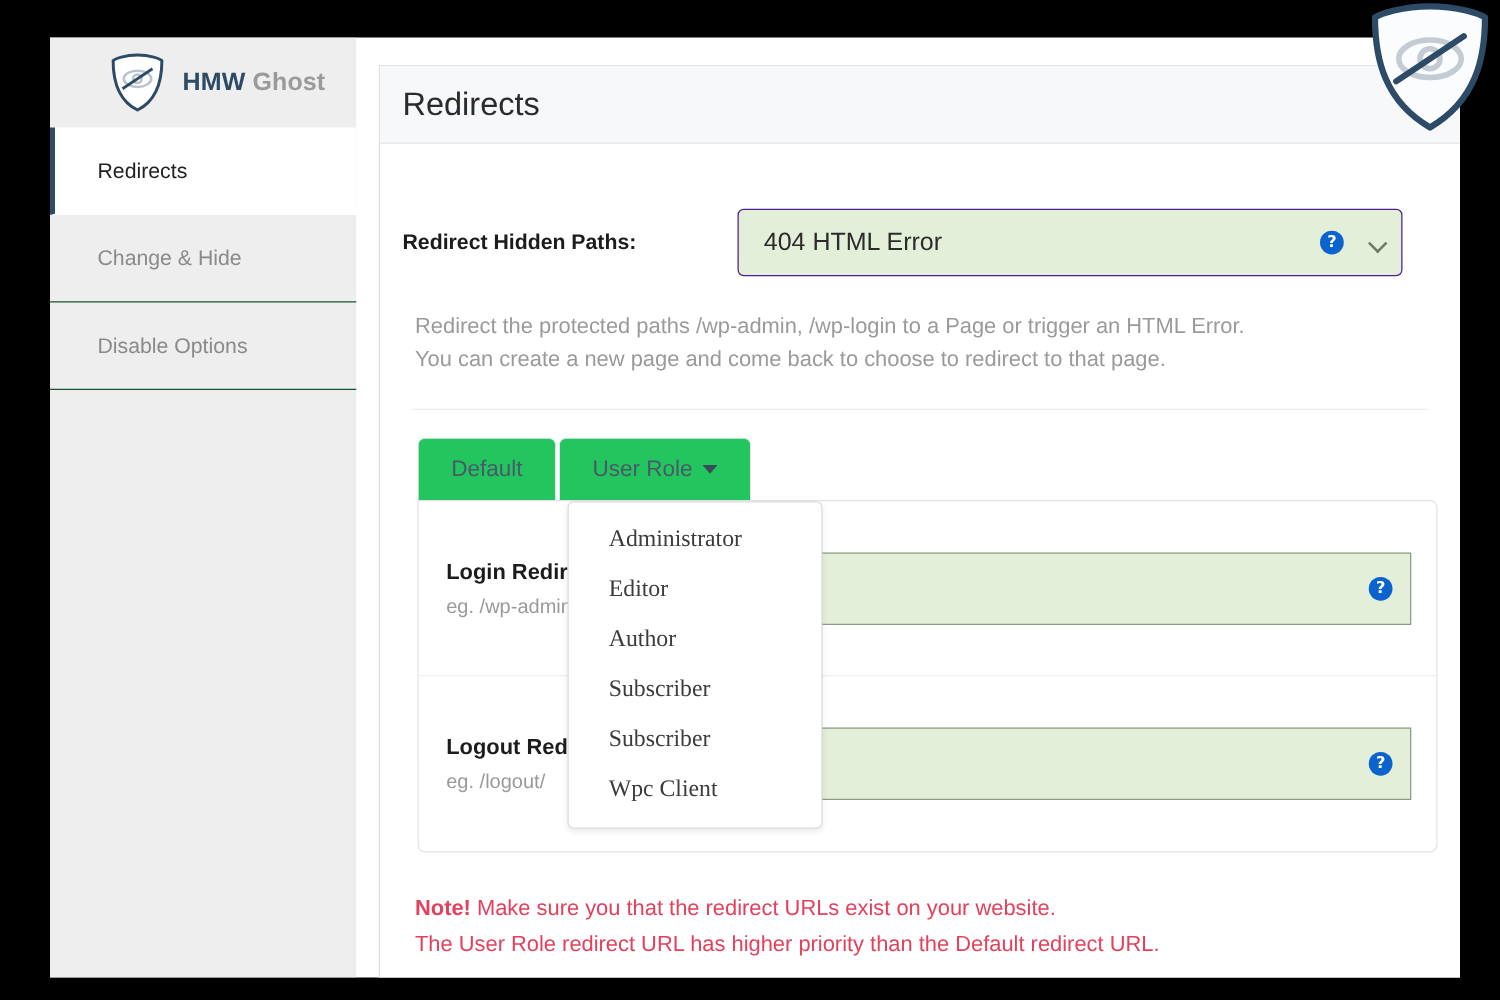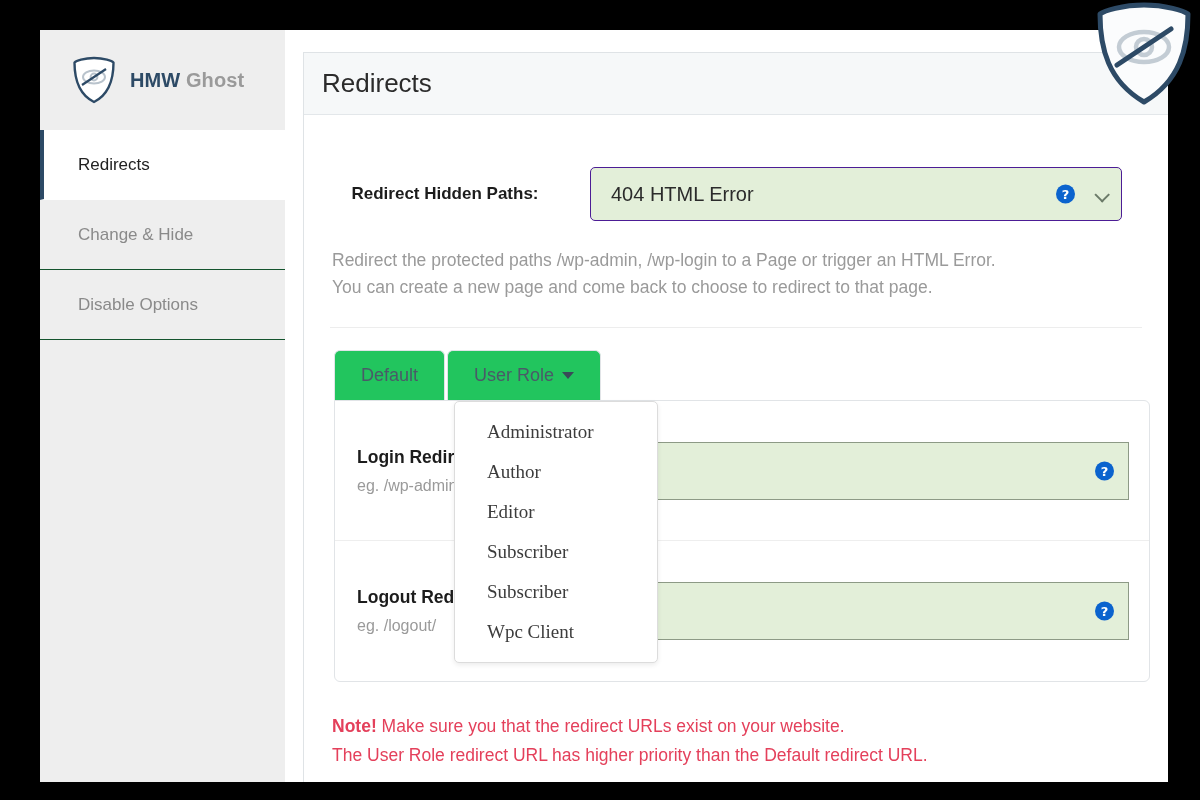--- a/index.html
+++ b/index.html
@@ -21,23 +21,23 @@
   }
 
   
   #sidebar {
     position: absolute;
     left: 0; top: 0;
     width: 245px; height: 752px;
     background: #eeeeee;
   }
   #brand {
-    height: 100px;
-    display: flex; align-items: center;
-    padding-left: 32px;
+    height: 72px;
+    display: flex; align-items: center;
+    padding-left: 48px;
     gap: 14px;
   }
   .brand-mark { width: 44px; height: 48px; flex: 0 0 auto; }
   .brand-text {
     font-size: 20px; font-weight: bold;
     letter-spacing: .1px;
     white-space: nowrap;
   }
   .brand-hmw { color: #2d4a66; }
   .brand-ghost { color: #9a9a9a; }
@@ -83,21 +83,21 @@
   }
   #card-body { padding: 0 18px; }
 
   
   #hidden-paths-row {
     display: flex; align-items: center;
     padding-top: 52px;
   }
   .hp-label {
     width: 268px;
-    text-align: center;
+    text-align: left;
     padding-right: 22px;
     font-size: 17px; font-weight: bold;
     color: #1c1c1c;
   }
   .select-box {
     position: relative;
     flex: 0 0 auto;
     width: 532px; height: 54px;
     background: #e3efd9;
     border: 1px solid #4c1d95;
@@ -330,24 +330,24 @@
             </div>
           </div>
 
         </div>
 
         <div id="role-menu">
           <div class="role-item">
             <span>Administrator</span>
           </div>
           <div class="role-item">
+            <span>Editor</span>
+          </div>
+          <div class="role-item">
             <span>Author</span>
-          </div>
-          <div class="role-item">
-            <span>Editor</span>
           </div>
           <div class="role-item">
             <span>Subscriber</span>
           </div>
           <div class="role-item">
             <span>Subscriber</span>
           </div>
           <div class="role-item">
             <span>Wpc Client</span>
           </div>

